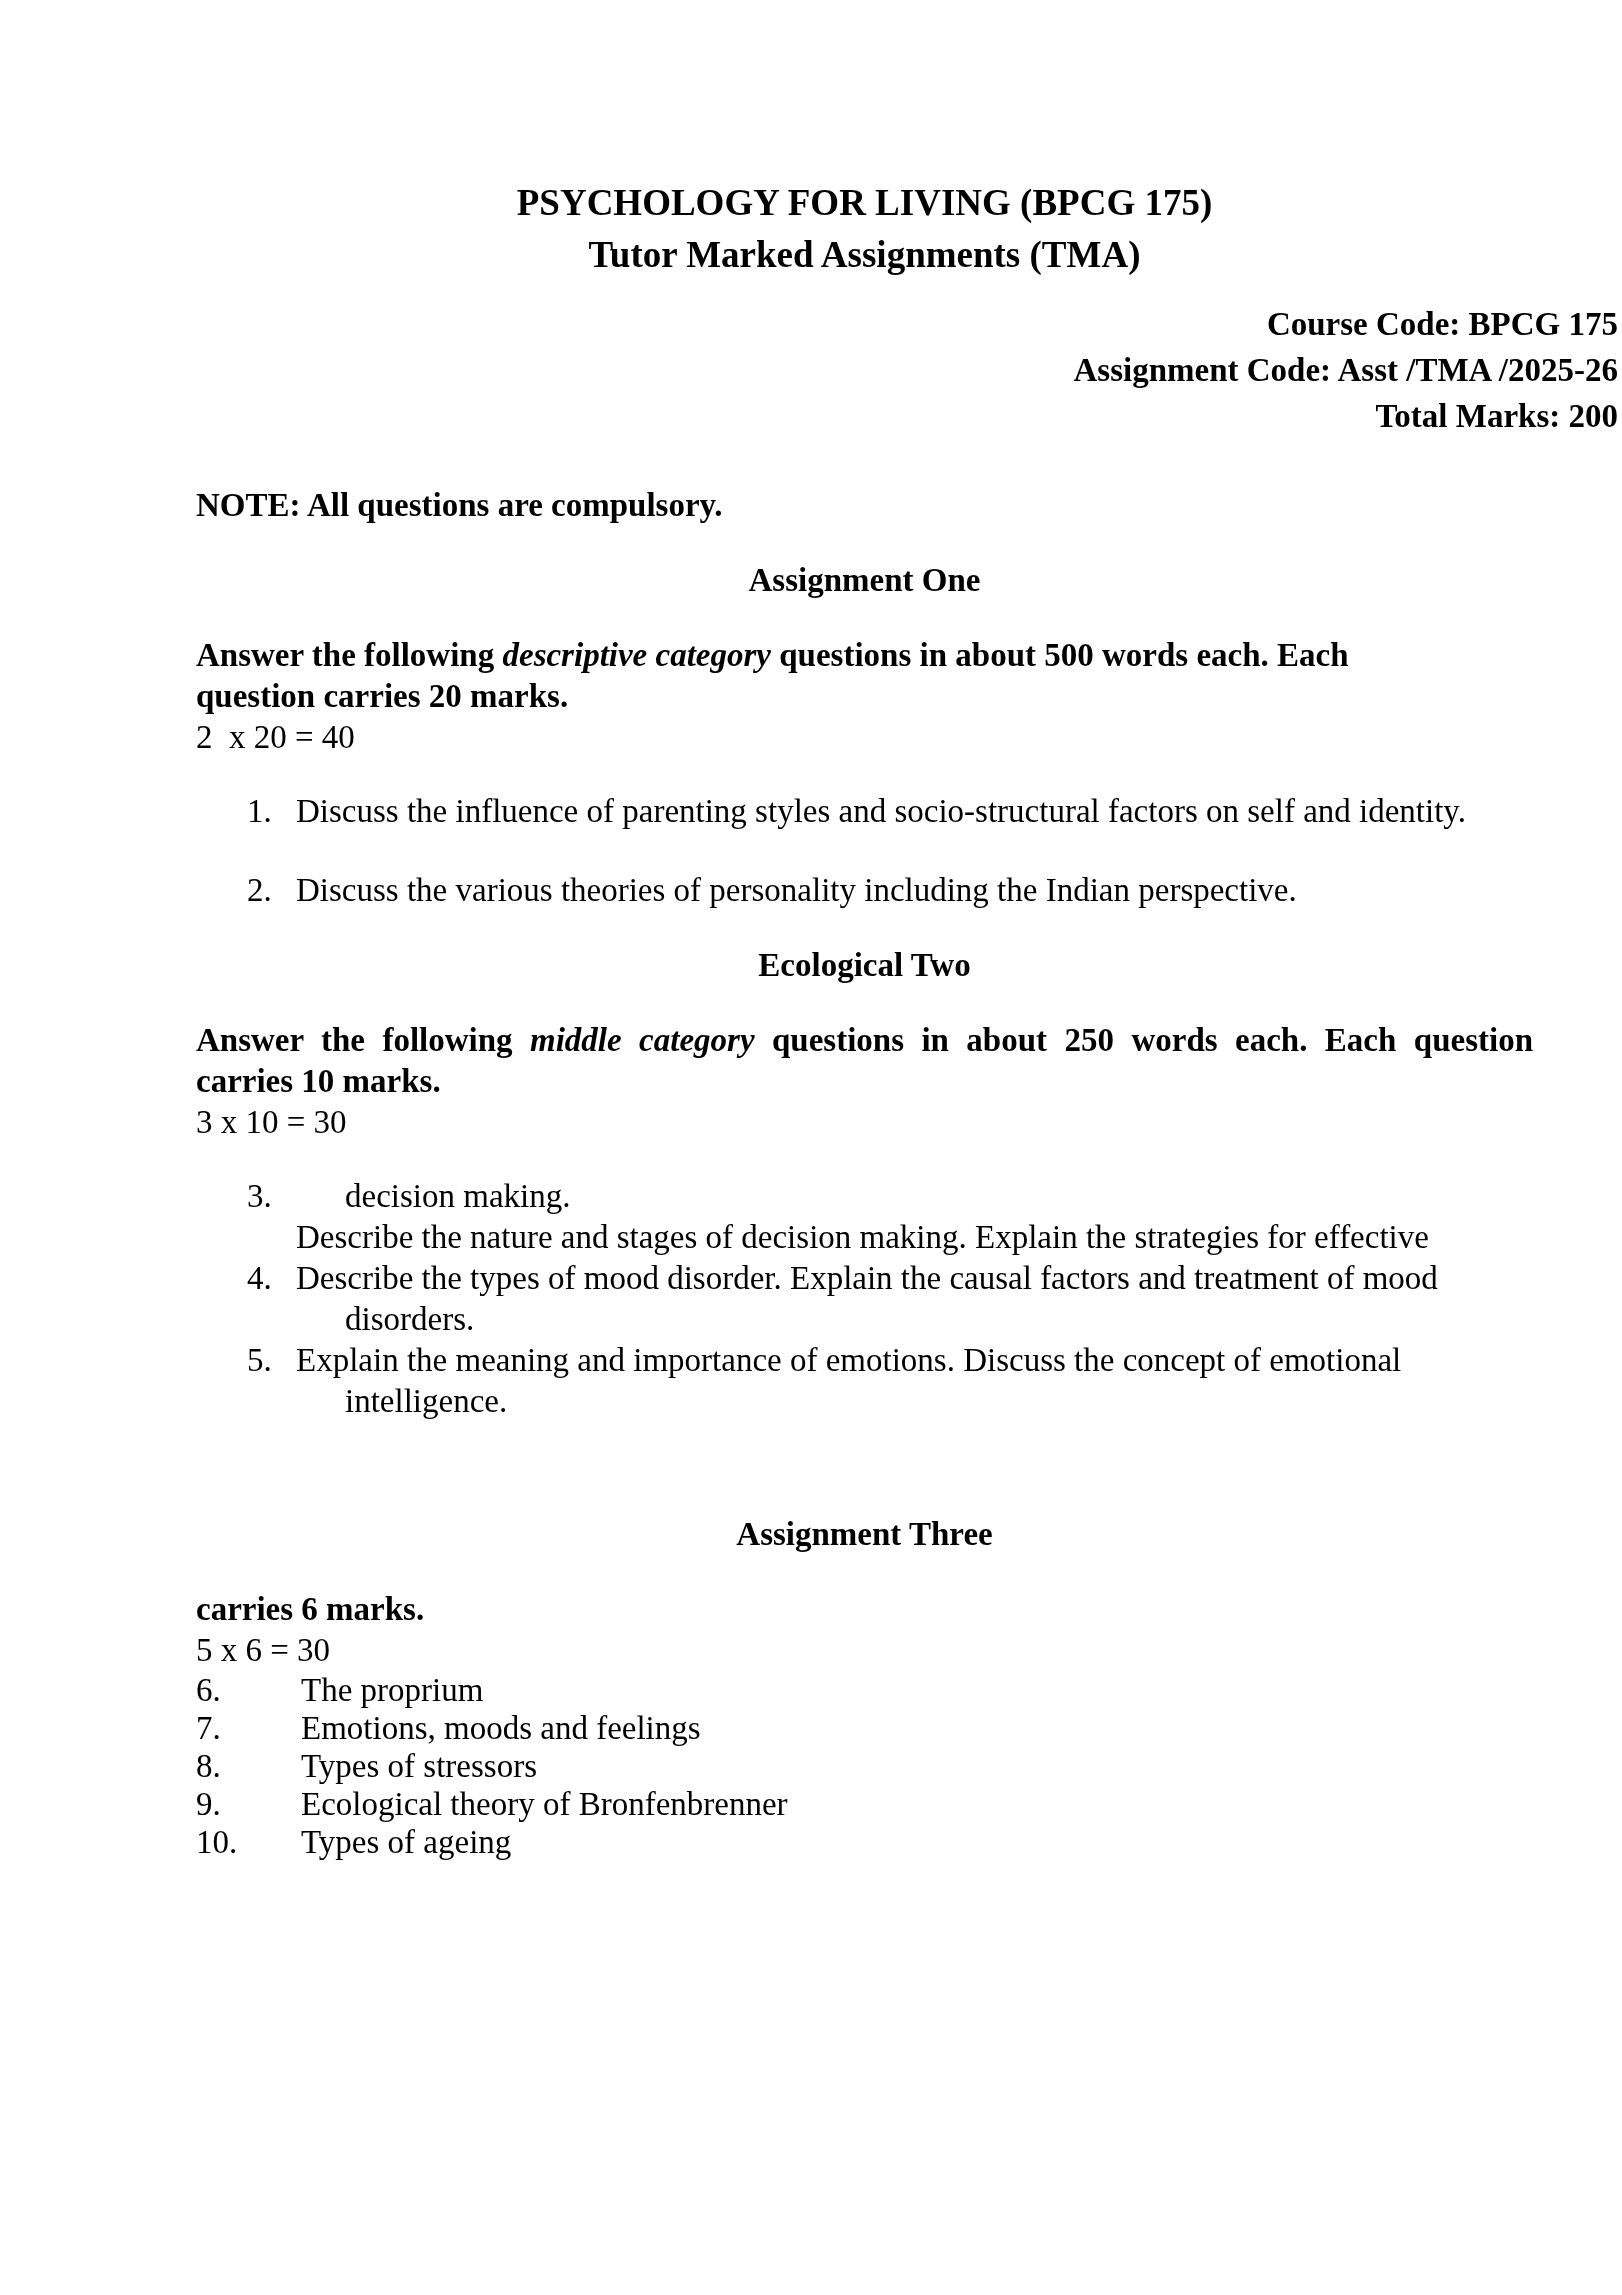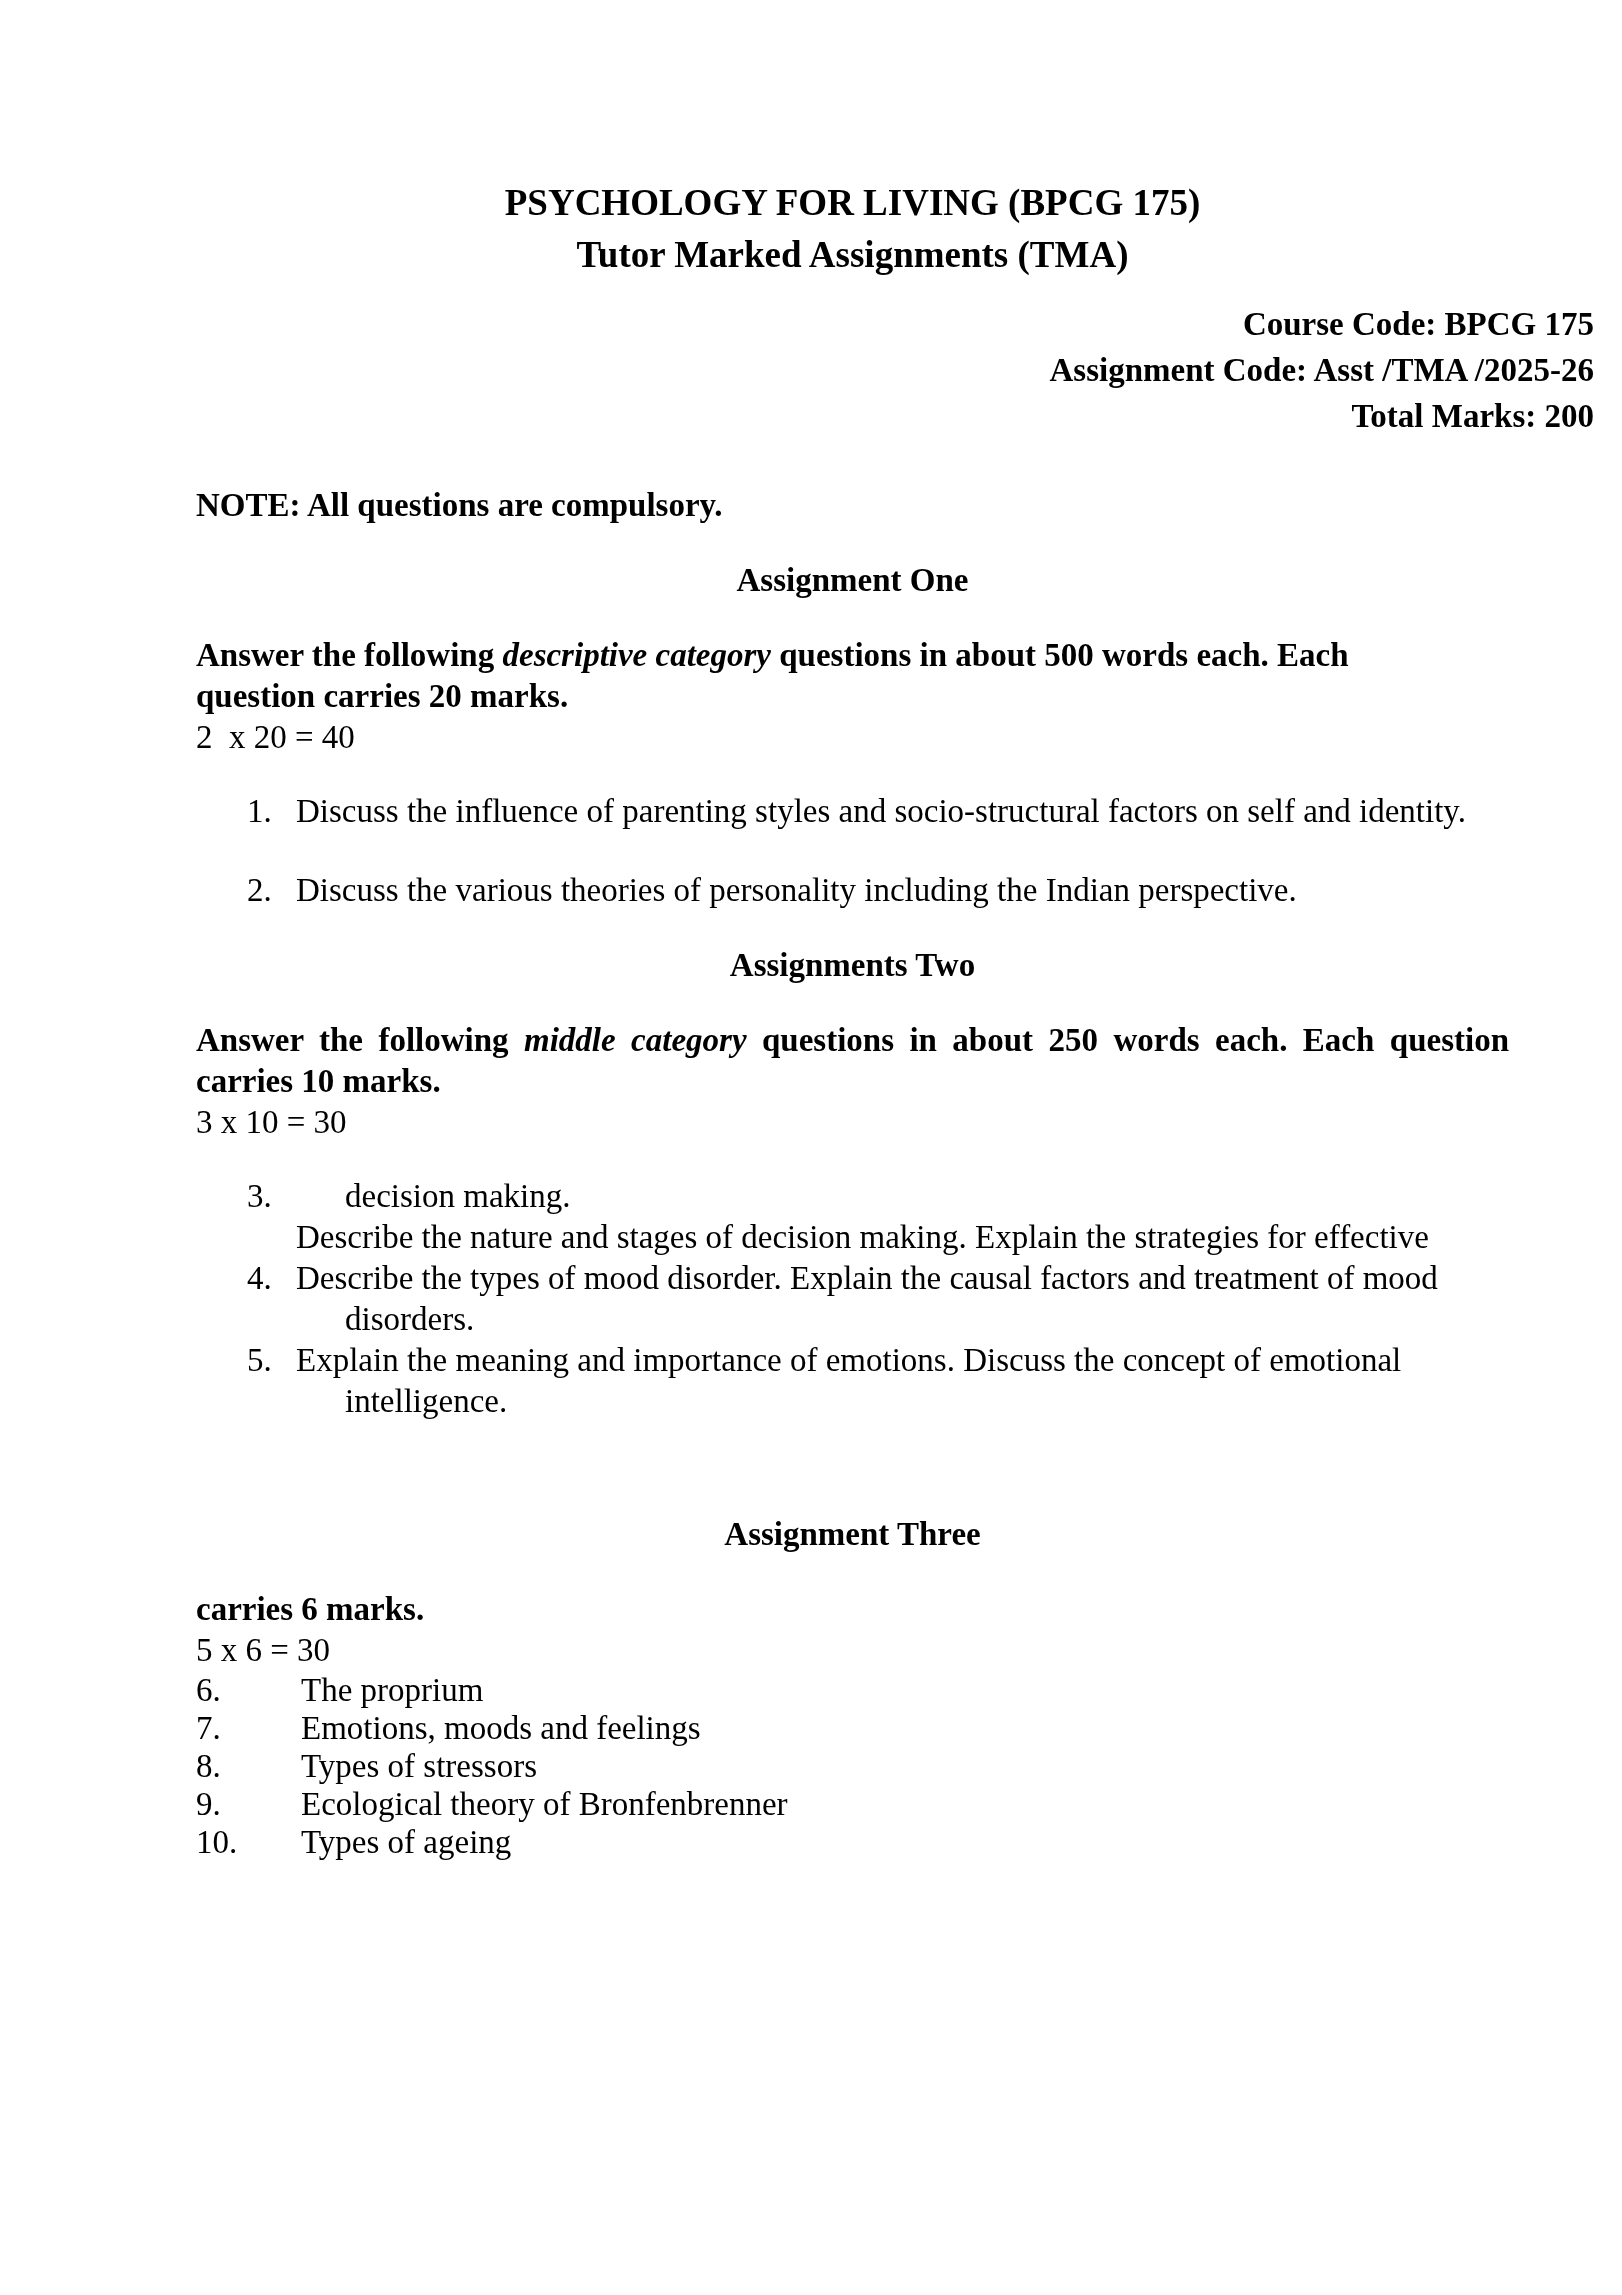--- a/index.html
+++ b/index.html
@@ -6,21 +6,21 @@
   .page {
     position: relative;
     width: 1622px;
     height: 2295px;
     margin: 0 auto;
     background: #ffffff;
     color: #000000;
     font-family: "Liberation Serif", "DejaVu Serif", serif;
     font-size: 33px;
     box-sizing: border-box;
-    padding: 177px 113px 0 196px;
+    padding: 177px 89px 0 196px;
     overflow: hidden;
   }
   .title-line {
     text-align: center;
     font-weight: bold;
     font-size: 37px;
     line-height: 52px;
     white-space: nowrap;
   }
   .code-block {
@@ -118,21 +118,21 @@
   <div class="q q15 mt50">
     <span class="q-num">1.</span>
     <div class="q-line">Discuss the influence of parenting styles and socio-structural factors on self and identity.</div>
   </div>
 
   <div class="q q15 mt58">
     <span class="q-num">2.</span>
     <div class="q-line">Discuss the various theories of personality including the Indian perspective.</div>
   </div>
 
-  <div class="section-heading">Assignments Two</div>
+  <div class="section-heading">Ecological Two</div>
 
   <div class="instruction">
     <div class="instr-line justified"><span>Answer the following </span><span class="emph">middle category</span><span> questions in about 250 words each. Each question</span></div>
     <div class="instr-line">carries 10 marks.</div>
   </div>
 
   <div class="marks-line tabbed-2">3 x 10 = 30</div>
 
   <div class="q q15 mt50">
     <span class="q-num">3.</span>

